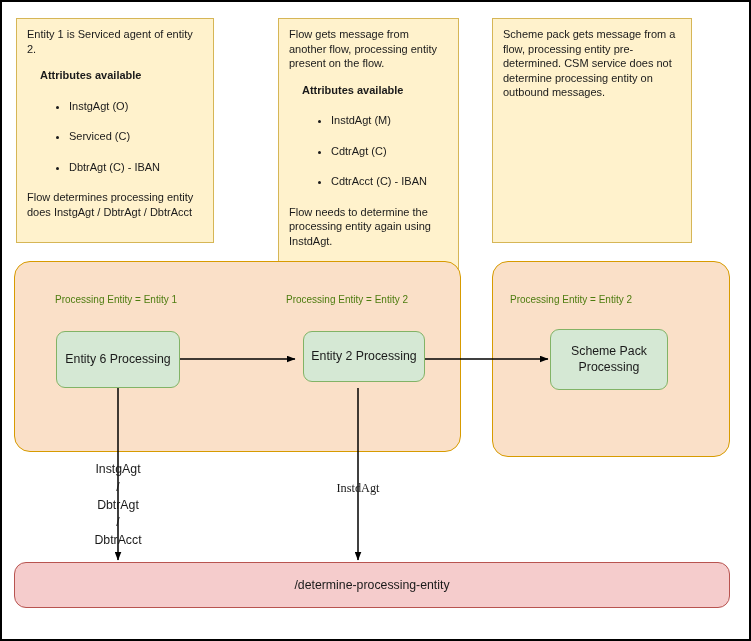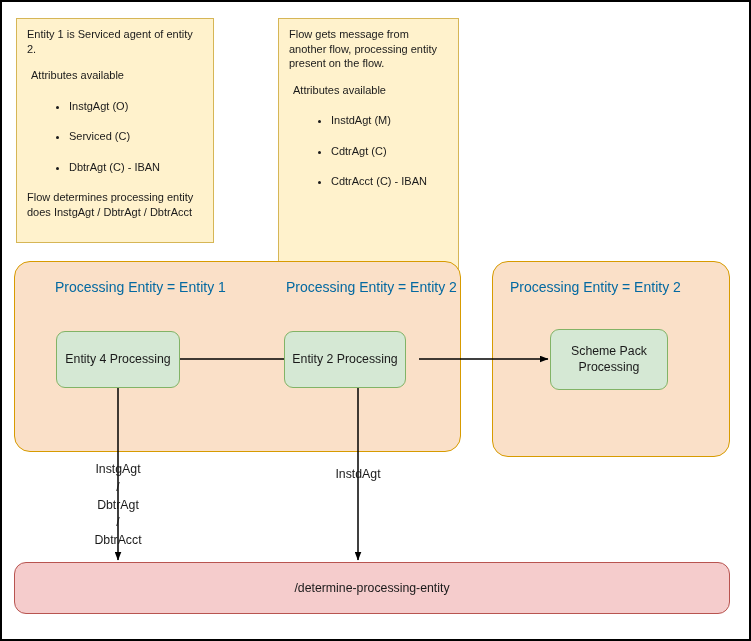--- a/index.html
+++ b/index.html
@@ -29,22 +29,22 @@
     padding: 8px 10px;
     font-size: 11px;
     line-height: 1.32;
     color: #1a1a1a;
   }
   .note p {
     margin: 0 0 12px 0;
   }
   .note p:last-child { margin-bottom: 0; }
   .note .hdr {
-    font-weight: normal;
-    margin: 0 0 6px 4px;
+    font-weight: bold;
+    margin: 0 0 6px 13px;
   }
   .note ul {
     margin: 0 0 12px 0;
     padding-left: 26px;
     list-style-type: disc;
   }
   .note li {
     margin: 16px;
     padding: 0;
   }
@@ -52,23 +52,24 @@
   
   .lane {
     position: absolute;
     background: #fae0c8;
     border: 1.6px solid #d79b00;
     border-radius: 16px;
     box-sizing: border-box;
   }
   .lane-label {
     position: absolute;
-    font-size: 14px;
-    color: #0369a1;
+    font-size: 10px;
+    color: #4d7c0f;
     white-space: nowrap;
+    margin-top: 15px;
   }
 
   
   .proc {
     position: absolute;
     background: #d5e8d4;
     border: 1.3px solid #82b366;
     border-radius: 9px;
     box-sizing: border-box;
     display: flex;
@@ -132,22 +133,26 @@
   </div>
 
   <div class="note" style="left:276px; top:16px; width:181px; height:277px;">
     <p>Flow gets message from another flow, processing entity present on the flow.</p>
     <p class="hdr">Attributes available</p>
     <ul>
       <li>InstdAgt (M)</li>
       <li>CdtrAgt (C)</li>
       <li>CdtrAcct (C) - IBAN</li>
     </ul>
-  </div>
-
+    <p>Flow needs to determine the processing entity again using InstdAgt.</p>
+  </div>
+
+  <div class="note" style="left:490px; top:16px; width:200px; height:225px;">
+    <p>Scheme pack gets message from a flow, processing entity pre-determined. CSM service does not determine processing entity on outbound messages.</p>
+  </div>
 
   <div class="lane" style="left:12px; top:259px; width:447px; height:191px;"></div>
 
   <div class="lane" style="left:490px; top:259px; width:238px; height:196px;"></div>
 
   <span class="lane-label" style="left:53px; top:277px;">Processing Entity = Entity 1</span>
   <span class="lane-label" style="left:284px; top:277px;">Processing Entity = Entity 2</span>
   <span class="lane-label" style="left:508px; top:277px;">Processing Entity = Entity 2</span>
 
   <svg id="wires" viewBox="0 0 751 641" width="751" height="641">
@@ -160,37 +165,37 @@
     <line x1="178" y1="357" x2="293" y2="357" stroke="#000000" stroke-width="1.5" marker-end="url(#arrowhead)"></line>
 
     <line x1="417" y1="357" x2="546" y2="357" stroke="#000000" stroke-width="1.5" marker-end="url(#arrowhead)"></line>
 
     <line x1="116" y1="386" x2="116" y2="558" stroke="#000000" stroke-width="1.5" marker-end="url(#arrowhead)"></line>
 
     <line x1="356" y1="386" x2="356" y2="558" stroke="#000000" stroke-width="1.5" marker-end="url(#arrowhead)"></line>
   </svg>
 
   <div class="proc" style="left:54px; top:329px; width:124px; height:57px;">
-    <span>Entity 4 Processing</span>
-  </div>
-
-  <div class="proc" style="left:282px; top:329px; width:122px; height:57px;">
+    <span>Entity 6 Processing</span>
+  </div>
+
+  <div class="proc" style="left:301px; top:329px; width:122px; height:51px;">
     <span>Entity 2 Processing</span>
   </div>
 
   <div class="proc" style="left:548px; top:327px; width:118px; height:61px; white-space:pre-line;">
     <span style="white-space:pre-line;">Scheme Pack
 Processing</span>
   </div>
 
   <div class="edge-label" style="left:66px; top:459px; width:100px;">InstgAgt
 /
 DbtrAgt
 /
 DbtrAcct</div>
 
-  <div class="edge-label" style="left:306px; top:464px; width:100px;">InstdAgt</div>
-
-  <div class="endpoint" style="left:12px; top:560px; width:716px; height:52px;">
+  <div class="edge-label" style="left:306px; top:478px; width:100px;font-family:Liberation Serif, serif;">InstdAgt</div>
+
+  <div class="endpoint" style="left:12px; top:560px; width:716px; height:46px;">
     <span>/determine-processing-entity</span>
   </div>
 
 </div>
 
 </body></html>

